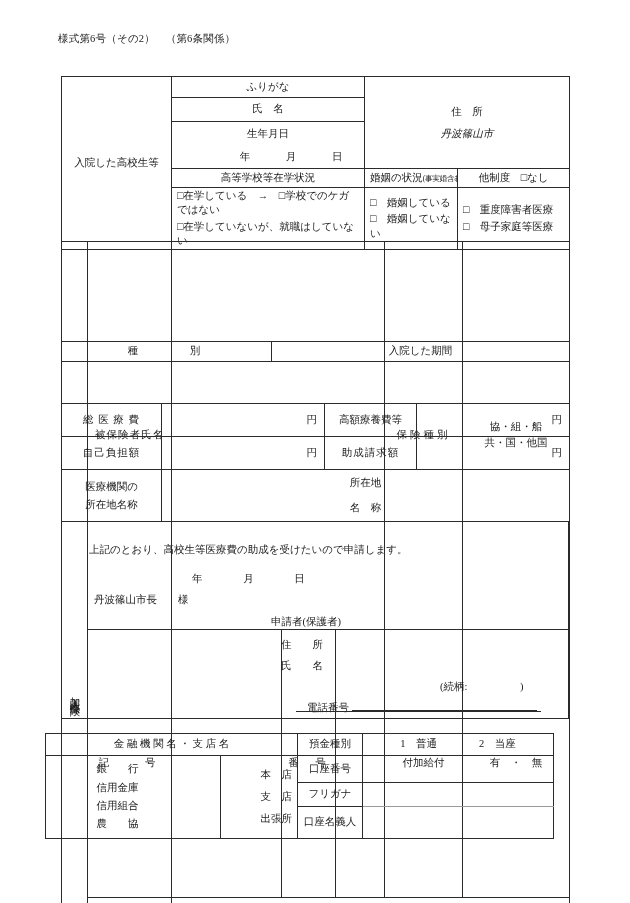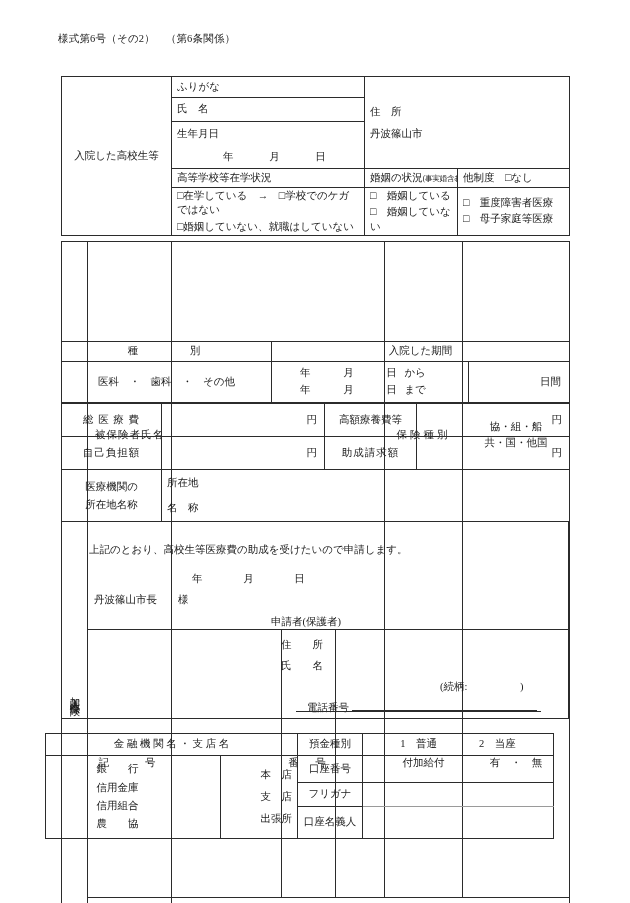--- a/index.html
+++ b/index.html
@@ -54,21 +54,21 @@
     border: 1px solid #2b2b2b;
     padding: 0;
     vertical-align: middle;
     overflow: hidden;
   }
   .cell {
     padding: 2px 5px;
     box-sizing: border-box;
   }
   .c  { text-align: center; }
-  .l  { text-align: left; }
+  .l  { text-align: center; }
   .r  { text-align: right; }
   .vmid { vertical-align: middle; }
   .vtop { vertical-align: top; }
 
   
   .vert {
     writing-mode: vertical-rl;
     text-orientation: upright;
     letter-spacing: 2px;
     margin: 0 auto;
@@ -136,21 +136,21 @@
       <tr style="height:21px;">
         <td rowspan="5" class="c">
           <div class="cell c">入院した高校生等</div>
         </td>
         <td colspan="3" class="vmid subrow-top">
           <div class="cell l">ふりがな</div>
         </td>
         <td colspan="3" rowspan="3" class="vtop">
           <div class="cell l" style="padding-top:3px;">
             <div>住　所</div>
-            <div style="margin-top:7px;">丹波篠山市</div>
+            <div style="margin-top:7px;font-style:italic;">丹波篠山市</div>
           </div>
         </td>
       </tr>
 
       <tr style="height:24px;">
         <td colspan="3" class="vmid">
           <div class="cell l">氏　名</div>
         </td>
       </tr>
 
@@ -178,21 +178,21 @@
         </td>
         <td class="vmid">
           <div class="cell l">他制度　□なし</div>
         </td>
       </tr>
 
       <tr style="height:40px;">
         <td colspan="3" class="vmid">
           <div class="stack">
             <div>□在学している　→　□学校でのケガではない</div>
-            <div>□婚姻していない、就職はしていない</div>
+            <div>□在学していないが、就職はしていない</div>
           </div>
         </td>
         <td colspan="2" class="vmid">
           <div class="stack">
             <div>□　婚姻している</div>
             <div>□　婚姻していない</div>
           </div>
         </td>
         <td class="vmid">
           <div class="stack">
@@ -274,44 +274,20 @@
     </colgroup>
     <tbody>
       <tr style="height:20px;">
         <td class="vmid">
           <div class="cell c sp5">種　　　別</div>
         </td>
         <td colspan="2" class="vmid">
           <div class="cell c">入院した期間</div>
         </td>
       </tr>
-      <tr style="height:41px;">
-        <td class="vmid">
-          <div class="cell c">医科　・　歯科　・　その他</div>
-        </td>
-        <td class="vmid">
-          <div class="cell" style="padding-left:28px; line-height:1.6;">
-            <div>
-              <span style="margin-right:30px;">年</span>
-              <span style="margin-right:30px;">月</span>
-              <span style="margin-right:5px;">日</span>
-              <span>から</span>
-            </div>
-            <div>
-              <span style="margin-right:30px;">年</span>
-              <span style="margin-right:30px;">月</span>
-              <span style="margin-right:5px;">日</span>
-              <span>まで</span>
-            </div>
-          </div>
-        </td>
-        <td class="vmid">
-          <div class="cell r" style="padding-right:8px;">日間</div>
-        </td>
-      </tr>
     </tbody>
   </table>
 
   <table class="tbl" style="left:61px; top:403px; width:508px;">
     <colgroup>
       <col style="width:100px">
         <col style="width:163px">
       <col style="width:92px">
         <col style="width:153px">
     </colgroup>

